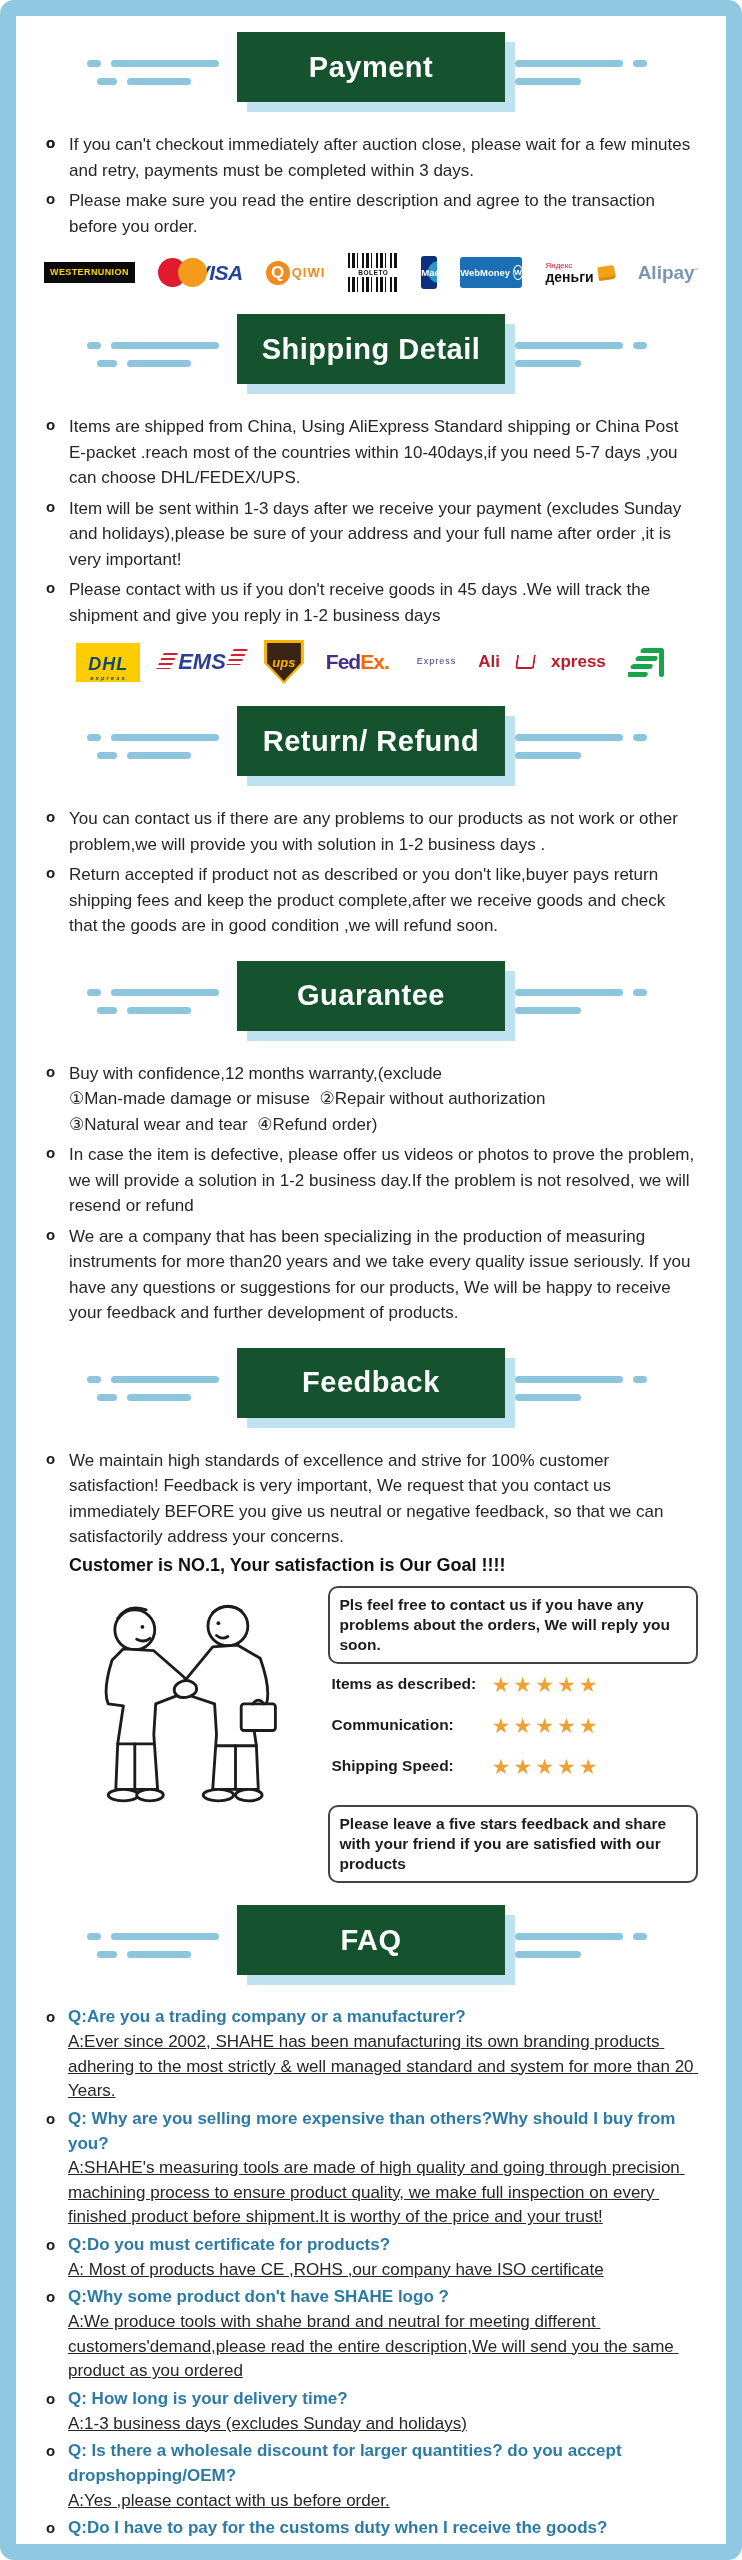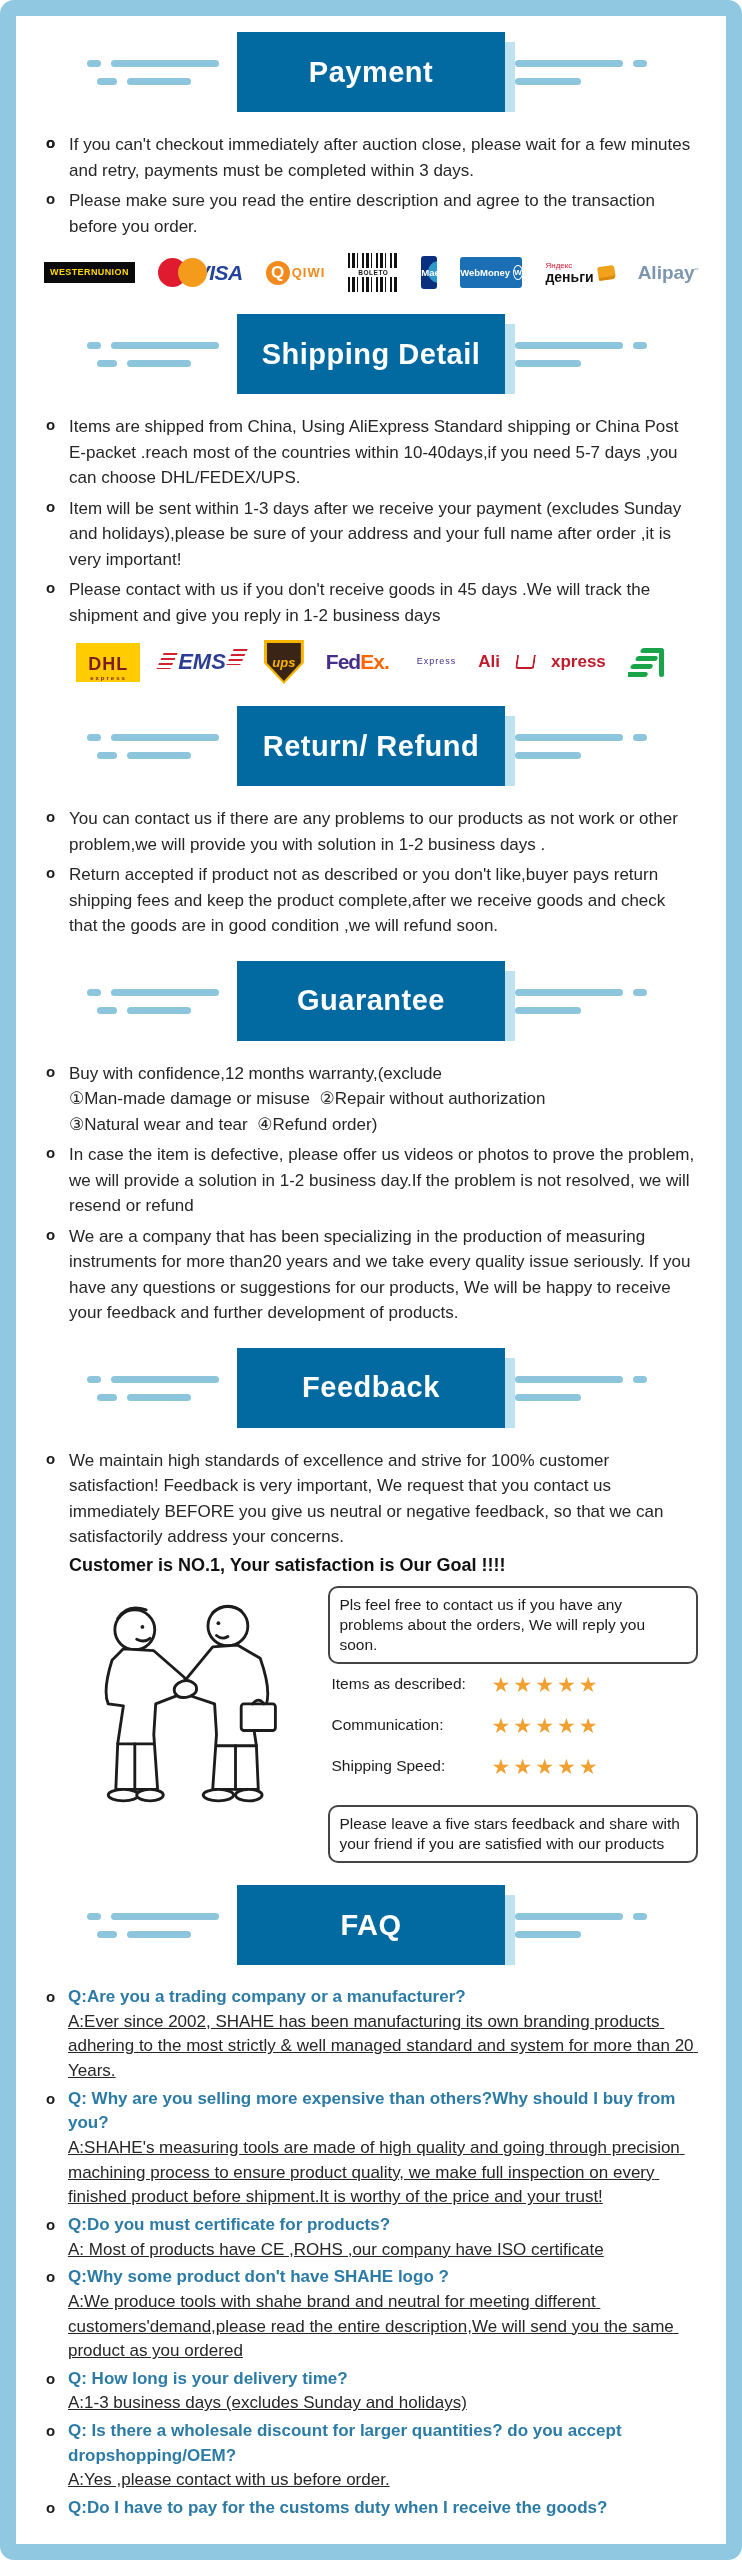--- a/index.html
+++ b/index.html
@@ -7,21 +7,21 @@
   .page{
     position:relative;width:742px;height:2560px;margin:0 auto;box-sizing:border-box;
     background:#fff;border:16px solid #8fc8e0;border-radius:14px;
     padding:14px 28px 10px 28px;overflow:hidden;
   }
   
   .banner{display:flex;align-items:center;justify-content:center;margin:22px 0 20px;}
   .banner.first{margin-top:2px;}
   .bwrap{position:relative;width:268px;height:70px;margin:0 4px 10px 4px;}
   .bshadow{position:absolute;left:10px;top:10px;width:268px;height:70px;background:#bfe2f0;}
-  .bbox{position:absolute;left:0;top:0;width:268px;height:80px;background:#0369a1;
+  .bbox{position:absolute;left:0;top:0;width:268px;height:70px;background:#14532d;
         display:flex;align-items:center;justify-content:center;}
   .btitle{color:#fff;font-size:29px;font-weight:700;letter-spacing:.5px;}
   .dash{flex:0 0 auto;}
   
   ul.bullets,ol.faq{list-style:none;margin:0;padding:0;}
   .b-item{position:relative;padding-left:25px;margin:0 0 5px;color:#262626;
           font-size:17px;line-height:1.5;white-space:pre-wrap;}
   .mk{position:absolute;left:2px;top:0;font-weight:700;font-size:15px;color:#1c1c1c;}
   
   .icon-row{display:flex;align-items:center;justify-content:center;gap:23px;margin:14px 0 2px;}
@@ -54,21 +54,21 @@
   .wm .wc{width:13px;height:13px;border:1px solid #fff;border-radius:50%;font-size:8px;
           display:flex;align-items:center;justify-content:center;}
   .ya{display:flex;align-items:center;gap:4px;}
   .ya .col{display:flex;flex-direction:column;line-height:1;}
   .ya .y1{color:#d7142c;font-size:8px;}
   .ya .y2{color:#101010;font-weight:800;font-size:14px;}
   .ya .purse{width:17px;height:14px;background:#f2a21a;border-radius:2px 4px 4px 2px;
              transform:rotate(-8deg);box-shadow:inset 0 -3px 0 #d8880d;}
   .alipay{color:#7d96af;font-size:19px;font-weight:600;}
   .alipay sup{font-size:10px;color:#8fb3c9;}
-  .dhl{position:relative;background:#ffcb01;color:#7f1d1d;font-weight:900;
+  .dhl{position:relative;background:#ffcb01;color:#0c4a6e;font-style:italic;font-weight:900;
        font-size:18px;letter-spacing:1px;padding:11px 12px 7px;}
   .dhl .sub{position:absolute;bottom:1px;left:14px;font-size:6px;letter-spacing:2px;font-weight:700;}
   .ems{position:relative;color:#2b3e93;font-style:italic;font-weight:900;font-size:22px;padding:2px 16px;}
   .ems::before,.ems::after{content:"";position:absolute;width:14px;height:16px;
       background:repeating-linear-gradient(180deg,#d3202f 0 2px,transparent 2px 5px);transform:skewX(-25deg);}
   .ems::before{left:-2px;top:6px;}
   .ems::after{right:-2px;top:2px;}
   .upsw{width:40px;height:44px;background:#f7b500;clip-path:polygon(0 0,100% 0,100% 52%,50% 100%,0 52%);
         display:flex;align-items:center;justify-content:center;text-align:center;}
   .ups{width:34px;height:38px;background:#3a2415;clip-path:polygon(0 0,100% 0,100% 52%,50% 100%,0 52%);
@@ -77,21 +77,21 @@
   .fedex{line-height:.85;}
   .fedex .m{font-size:21px;font-weight:800;letter-spacing:-1px;}
   .fedex .f1{color:#472d8a;}
   .fedex .f2{color:#f60;}
   .fedex .s{color:#472d8a;font-size:9px;margin-left:28px;letter-spacing:1px;}
   .ae{display:flex;align-items:center;color:#bf1b2c;font-weight:800;font-size:17px;gap:15px;}
   .ae .cart{width:15px;height:12px;border:2px solid #bf1b2c;border-top:none;border-radius:0 0 3px 3px;
             transform:skew(-8deg);margin:0 1px;}
   
   .goal-line{font-size:18px;font-weight:700;color:#111;margin:2px 0 10px 25px;}
-  .fb-visual{display:flex;gap:16px;margin:8px 0 2px 30px;align-items:flex-start;}
+  .fb-visual{display:flex;gap:16px;margin:8px 0 2px 30px;align-items:flex-start;font-weight:bold;}
   .fb-right{width:390px;display:flex;flex-direction:column;}
   .bubble{border:2px solid #444;border-radius:10px;padding:7px 10px;font-size:15.5px;
           line-height:1.3;color:#1c1c1c;}
   .ratings{margin:10px 0 8px 4px;}
   .rating-row{display:flex;align-items:center;margin:0 0 20px;}
   .rating-label{width:160px;font-size:15.5px;color:#1c1c1c;}
   .stars{color:#f0a132;font-size:21px;letter-spacing:3px;line-height:1;}
   
   .faq li{position:relative;padding-left:24px;margin:0 0 3px;font-size:17px;line-height:1.45;}
   .faq .mk{top:1px;}

